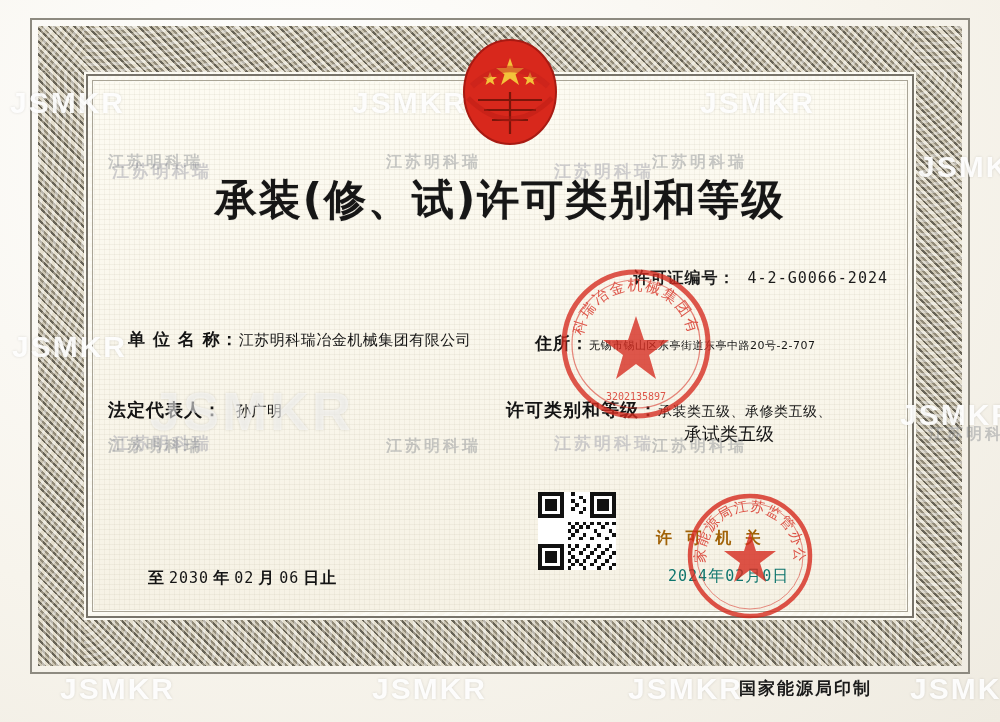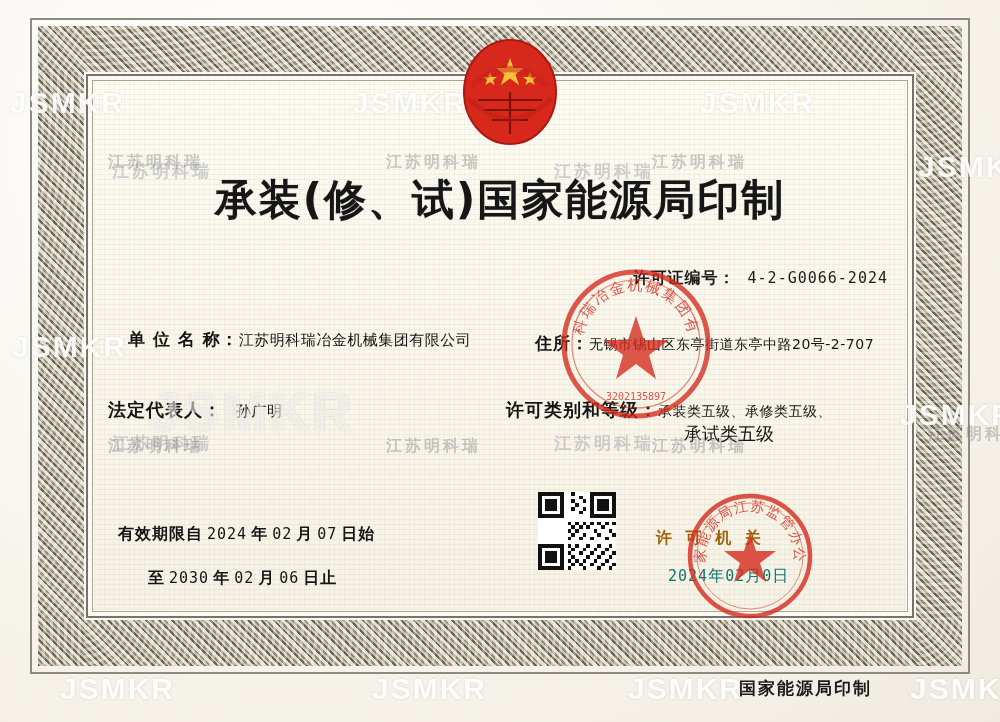--- a/index.html
+++ b/index.html
@@ -134,21 +134,21 @@
     font-size: 15px;
     letter-spacing: 0.5px;
   }
 
   #f-company { left: 128px; top: 328px; width: 400px; }
   #f-company .lbl { display:inline-block; }
   #f-company .val { display:inline; }
 
   #f-address { left: 535px; top: 332px; width: 380px; }
   #f-address .lbl { font-size: 17px; }
-  #f-address .val { font-size: 14px; }
+  #f-address .val { font-size: 11px; }
 
   #f-legal { left: 108px; top: 398px; }
   #f-legal .lbl { font-size: 18px; }
   #f-legal .val { font-size: 15px; margin-left: 14px; }
 
   #f-category { left: 506px; top: 398px; width: 400px; }
   #f-category .lbl { font-size: 18px; margin-top: 19px; }
   #f-category .val { font-size: 14px; margin-top: 48px; }
   #f-category .val-l2 { font-size: 18px; display:block; margin-left: 178px; margin-top: 0; }
 
@@ -306,21 +306,21 @@
         <line x1="16" y1="66" x2="80" y2="66"></line>
         <line x1="22" y1="76" x2="74" y2="76"></line>
         <line x1="30" y1="86" x2="66" y2="86"></line>
         <line x1="48" y1="58" x2="48" y2="100"></line>
       </g>
       <path d="M10 52 Q48 18 86 52" fill="none" stroke="#c4201a" stroke-width="6" opacity="0.5"></path>
       <path d="M6 64 Q48 106 90 64" fill="none" stroke="#b81b14" stroke-width="5" opacity="0.45"></path>
     </svg>
   </div>
 
-  <div class="title">承装(修、试)国家能源局印制</div>
+  <div class="title">承装(修、试)许可类别和等级</div>
 
   <div class="cert-no">
     <span class="label">许可证编号：</span><span class="value">4-2-G0066-2024</span>
   </div>
 
   <div class="field" id="f-company">
     <span class="lbl">单 位 名 称：</span><span class="val">江苏明科瑞冶金机械集团有限公司</span>
   </div>
 
   <div class="field" id="f-address">
@@ -329,23 +329,20 @@
 
   <div class="field" id="f-legal">
     <span class="lbl">法定代表人：</span><span class="val">孙广明</span>
   </div>
 
   <div class="field" id="f-category">
     <span class="lbl">许可类别和等级：</span><span class="val">承装类五级、承修类五级、</span>
     <span class="val-l2">承试类五级</span>
   </div>
 
-  <div class="validity" id="v-from">
-    <span>有效期限自</span><span class="num">2024</span><span>年</span><span class="num">02</span><span>月</span><span class="num">07</span><span>日始</span>
-  </div>
 
   <div class="validity" id="v-to">
     <span>至</span><span class="num">2030</span><span>年</span><span class="num">02</span><span>月</span><span class="num">06</span><span>日止</span>
   </div>
 
   <div class="qr">
     <svg viewBox="0 0 21 21" width="78" height="78" shape-rendering="crispEdges">
       <rect width="21" height="21" fill="#ffffff"></rect>
       <g fill="#111111">
         <rect x="0" y="0" width="7" height="1"></rect>

